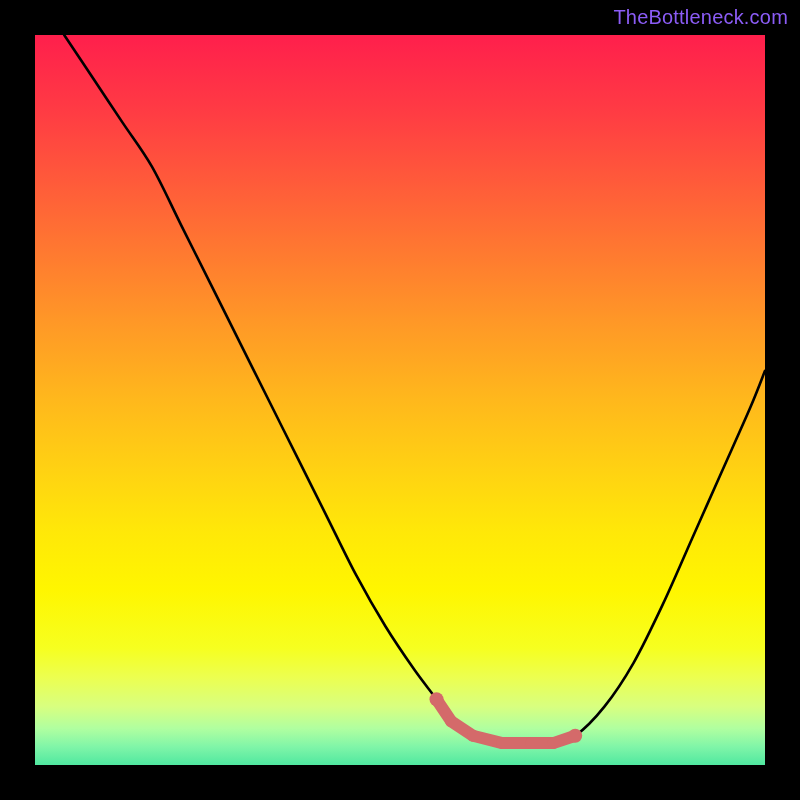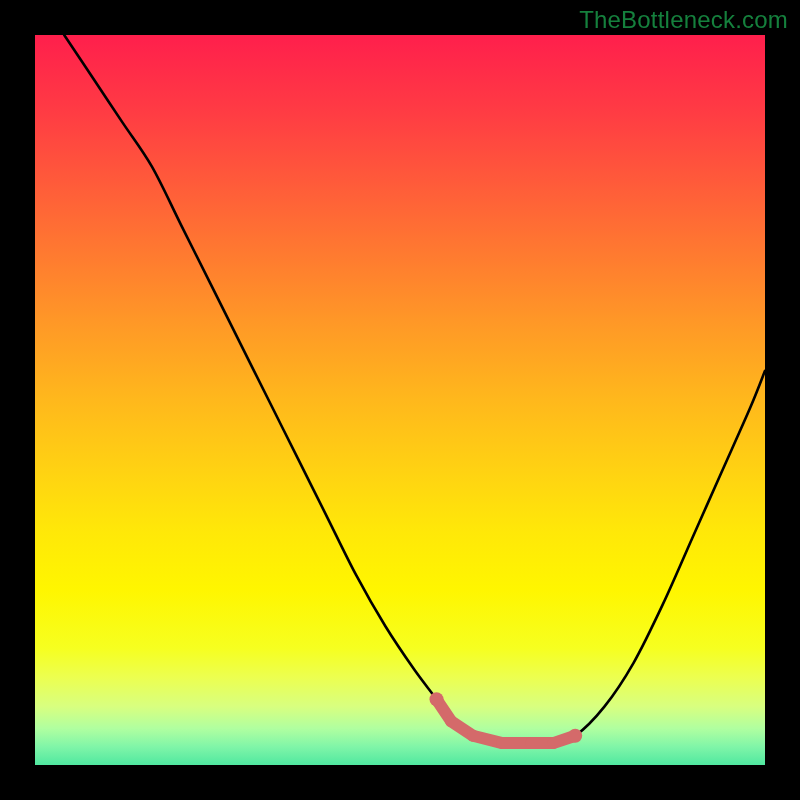--- a/index.html
+++ b/index.html
@@ -14,22 +14,22 @@
   .frame {
     position: relative;
     width: 800px;
     height: 800px;
     background: #000000;
   }
   .watermark {
     position: absolute;
     top: 6px;
     right: 12px;
-    color: #15803d;
-    font-size: 24px;
+    color: #8b5cf6;
+    font-size: 20px;
     font-weight: 400;
     letter-spacing: 0.2px;
     z-index: 4;
     user-select: none;
   }
   .plot {
     position: absolute;
     left: 35px;
     top: 35px;
     width: 730px;

